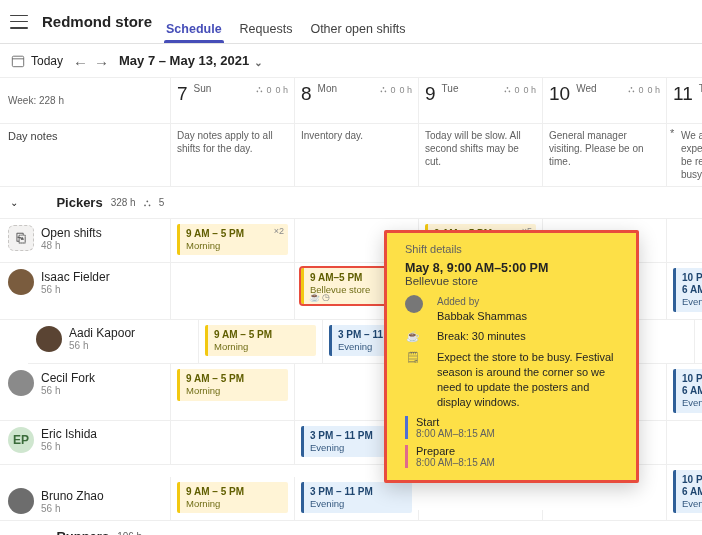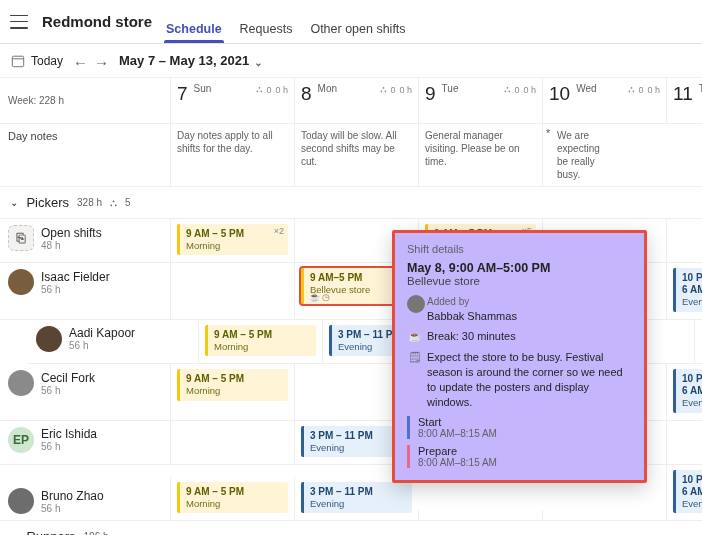--- a/index.html
+++ b/index.html
@@ -35,41 +35,41 @@
   .daycol.thu{width:70px;flex:0 0 70px;}
   .day-head{display:flex;align-items:flex-start;justify-content:flex-start;gap:6px;}
   .daynum{font-size:19px;font-weight:400;color:#242424;}
   .daylbl-wrap{display:flex;flex-direction:column;flex:1;}
   .daylbl{font-size:10px;color:#616161;}
   .day-meta{position:absolute;top:6px;right:6px;display:flex;align-items:center;gap:4px;font-size:9px;color:#8a8a8a;}
   .weekrow .namecol{font-size:10px;color:#616161;display:flex;align-items:center;}
   .notesrow .namecol{font-size:11px;color:#424242;}
   .notesrow .daycol{font-size:10px;color:#616161;line-height:1.3;}
   .group-head{display:flex;align-items:center;gap:8px;padding:8px 10px;font-size:13px;border-bottom:1px solid #eee;}
-  .group-head .gname{font-weight:400;}
+  .group-head .gname{font-weight:700;margin-left:30px;}
   .group-head .gmeta{font-size:10px;color:#616161;}
   .chev-exp{font-size:10px;}
   .emp{display:flex;align-items:center;gap:7px;}
   .avatar{width:26px;height:26px;border-radius:50%;background:#888;display:flex;align-items:center;justify-content:center;color:#fff;font-size:12px;font-weight:600;}
   .avatar.os{border-radius:6px;background:#f3f2f1;border:1px dashed #c8c6c4;color:#616161;font-size:12px;}
   .empname{font-size:12px;font-weight:400;color:#242424;}
   .emph{font-size:10px;color:#8a8a8a;}
   .shift{border-radius:2px;padding:4px 6px;font-size:10px;line-height:1.2;position:relative;overflow:hidden;margin-bottom:2px;}
   .shift .time{font-weight:600;}
   .shift .lbl{font-size:9.5px;opacity:.9;}
   .shift-yellow{background:#FFF4D6;border-left:3px solid #F2C811;color:#605e00;}
   .shift-blue{background:#E5F0FB;border-left:3px solid #2F5F98;color:#1f4670;}
   .shift-open{background:#FFF4D6;}
   .shift .multbadge{position:absolute;top:2px;right:4px;font-size:9px;color:#8a8a8a;}
   .shift .ic{position:absolute;bottom:2px;font-size:9px;color:#8a8a8a;}
-  .popover{position:absolute;left:392px;top:230px;width:255px;background:#c4b5fd;border:3px solid #e84c3d;border-radius:2px;box-shadow:0 6px 20px rgba(0,0,0,0.2);padding:10px 12px 12px;z-index:30;font-size:11.5px;}
+  .popover{position:absolute;left:384px;top:230px;width:255px;background:#fde047;border:3px solid #e84c3d;border-radius:2px;box-shadow:0 6px 20px rgba(0,0,0,0.2);padding:10px 18px 12px;z-index:30;font-size:11.5px;}
   .popover h5{font-size:11px;color:#616161;font-weight:400;margin-bottom:6px;}
   .popover .pt{font-weight:700;font-size:12.5px;}
   .popover .ps{font-size:11.5px;color:#424242;margin-bottom:8px;}
-  .popover .prow{display:flex;gap:4px;align-items:flex-start;margin:6px 0;font-size:11px;line-height:1.35;}
+  .popover .prow{display:flex;gap:16px;align-items:flex-start;margin:6px 0;font-size:11px;line-height:1.35;}
   .popover .pi{width:16px;flex:0 0 16px;text-align:center;color:#616161;}
   .popover .act{border-left:3px solid #4e6fd3;padding-left:8px;margin-top:6px;}
   .popover .act.prep{border-left-color:#e06b8b;}
   .popover .act .an{font-size:11px;color:#242424;}
   .popover .act .at{font-size:10px;color:#616161;}
   .av-sm{width:18px;height:18px;border-radius:50%;background:#777;display:inline-block;}
   .asterisk{position:absolute;left:3px;top:2px;font-size:11px;color:#616161}
   .day-hrs{font-size:9px;color:#8a8a8a;}
   .pinico{position:absolute;top:4px;right:5px;font-size:10px;color:#8a8a8a;}
   .highlight-shift{outline:2px solid #e84c3d;outline-offset:0px;height:36px;}
@@ -173,20 +173,21 @@
         <div class="daylbl-wrap">
             <span class="daylbl">Thu</span>
           </div>
         </div>
     </div>
   </div>
 
   <div class="row notesrow" style="min-height:40px;">
     <div class="namecol">Day notes</div>
     <div class="daycol">Day notes apply to all shifts for the day.</div>
+    <div class="daycol">Inventory day.</div>
     <div class="daycol wed">Today will be slow. All second shifts may be cut.</div>
     <div class="daycol">General manager visiting. Please be on time.</div>
     <div class="daycol thu" style="position:relative">
         <span class="asterisk">*</span>
         <span style="margin-left:8px;display:block">We are expecting be really busy.</span>
       </div>
   </div>
 
   <div class="group-head">
     <span class="chev-exp">⌄</span>

